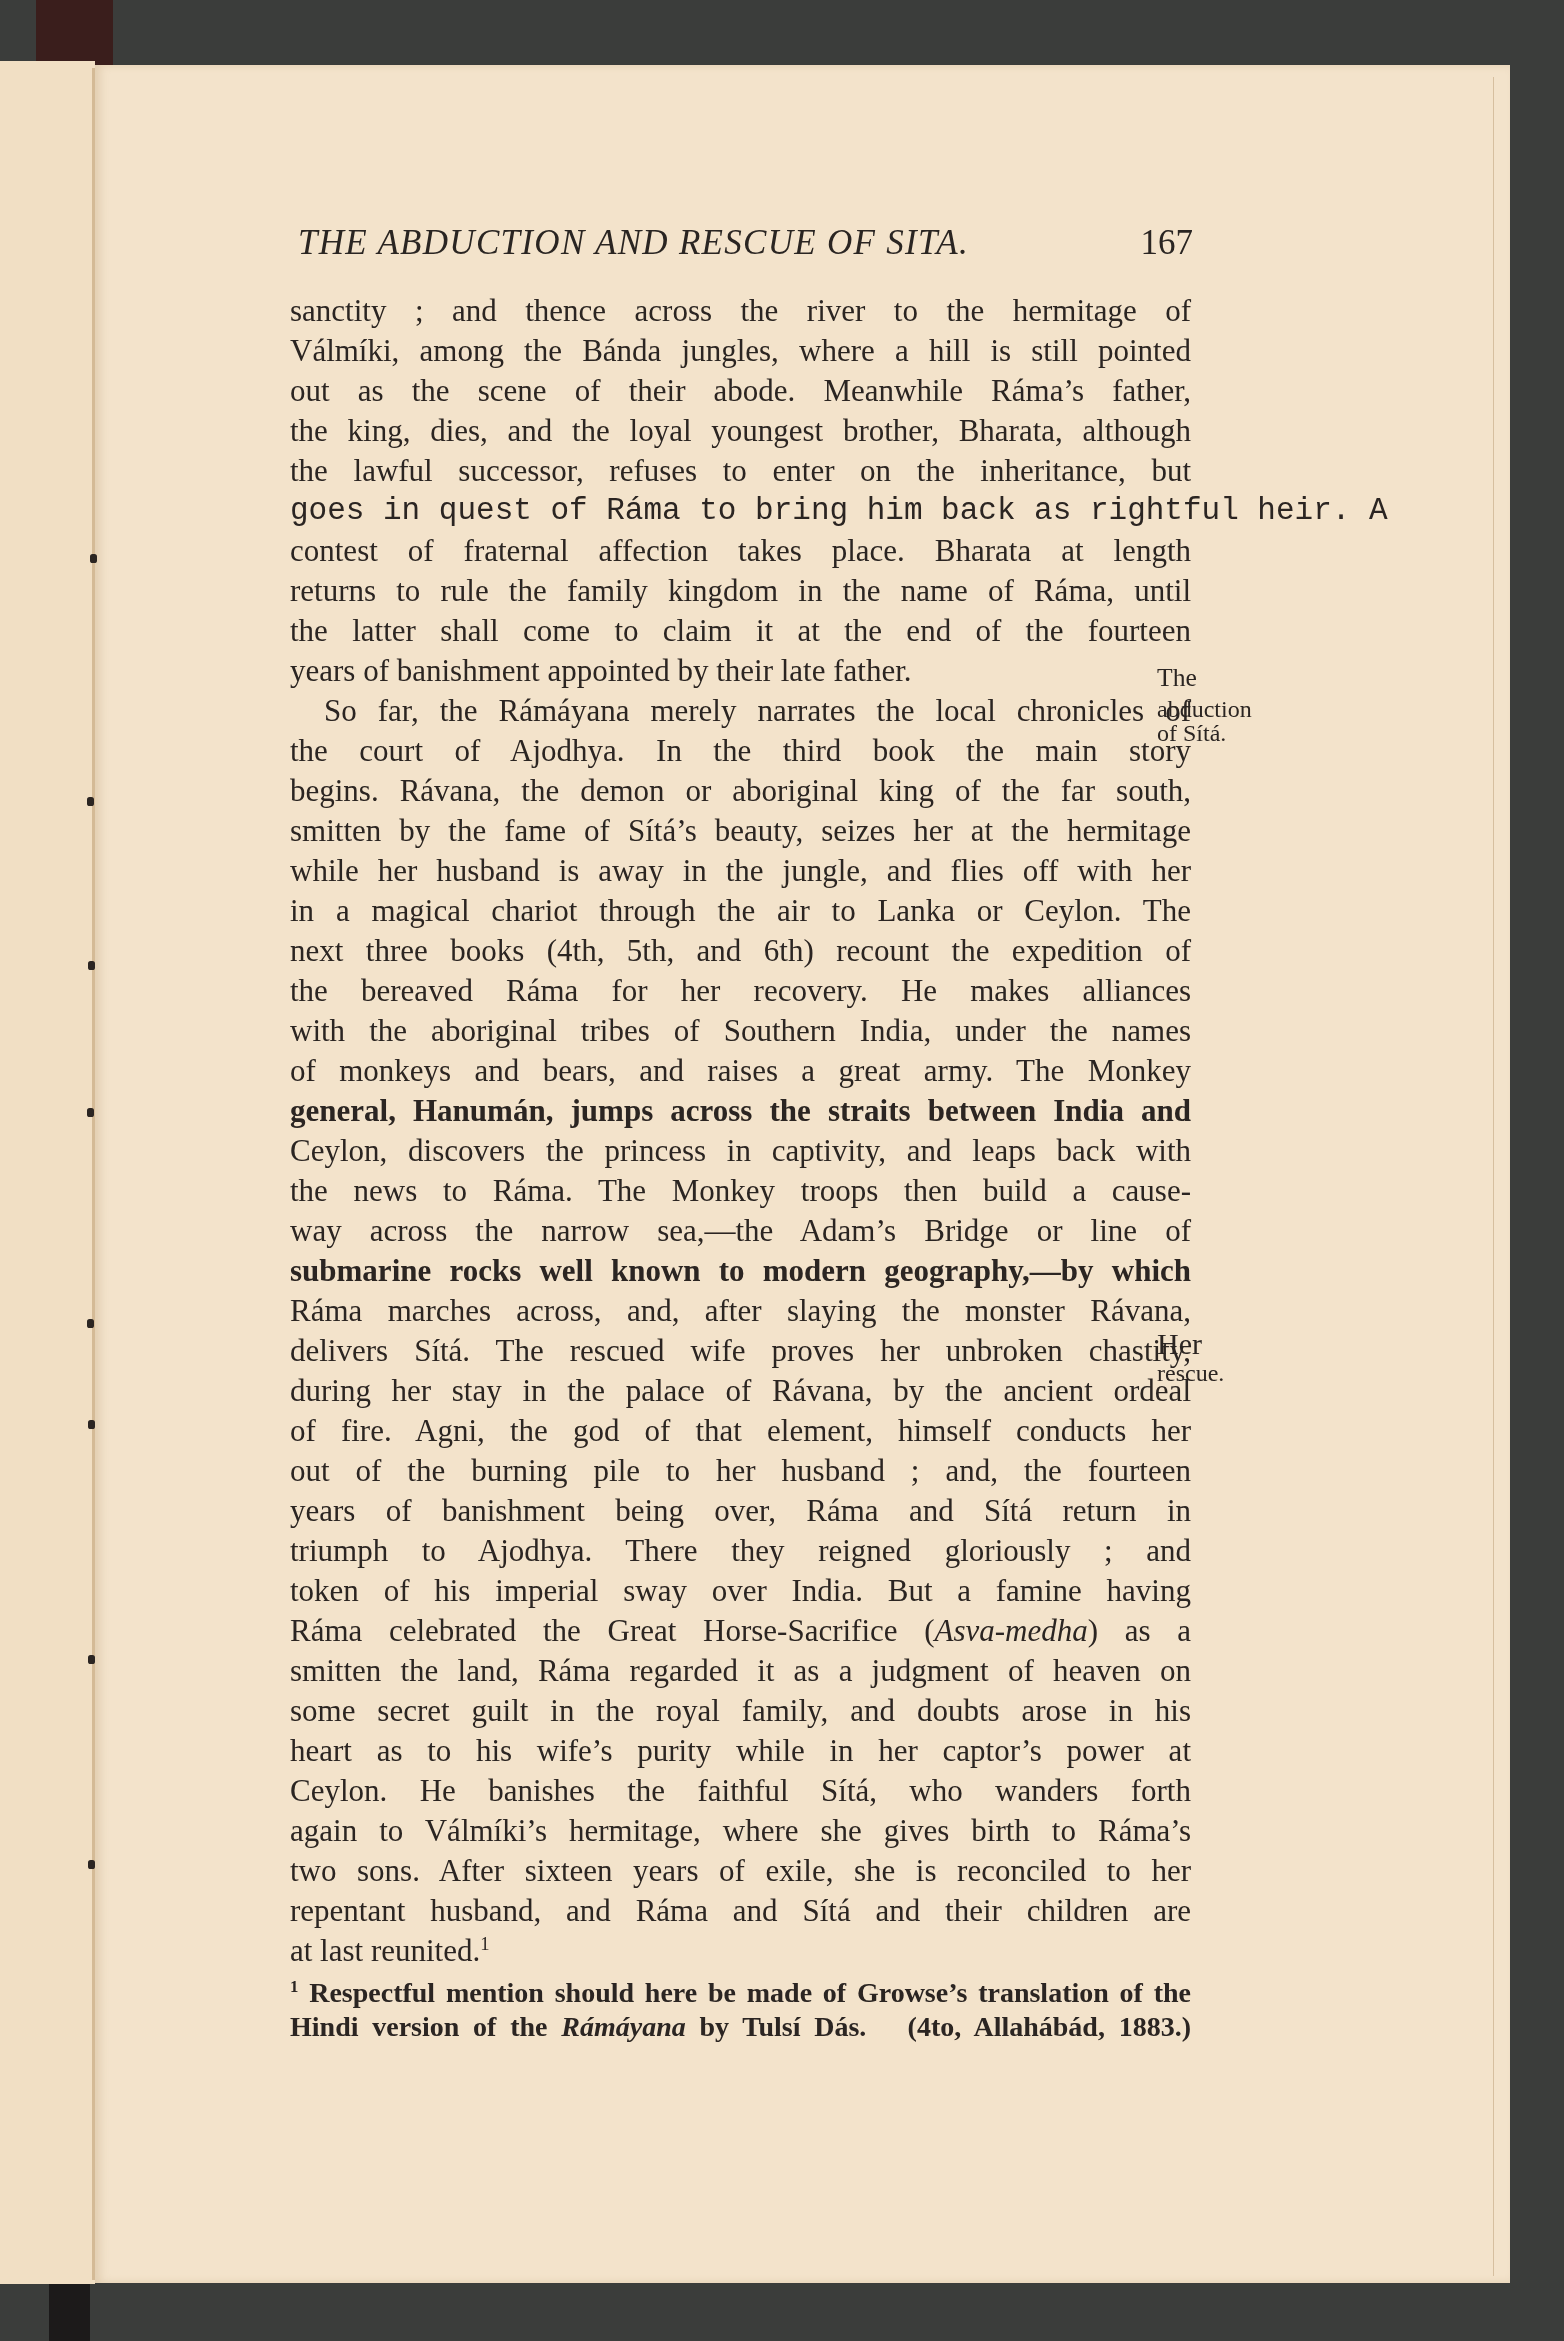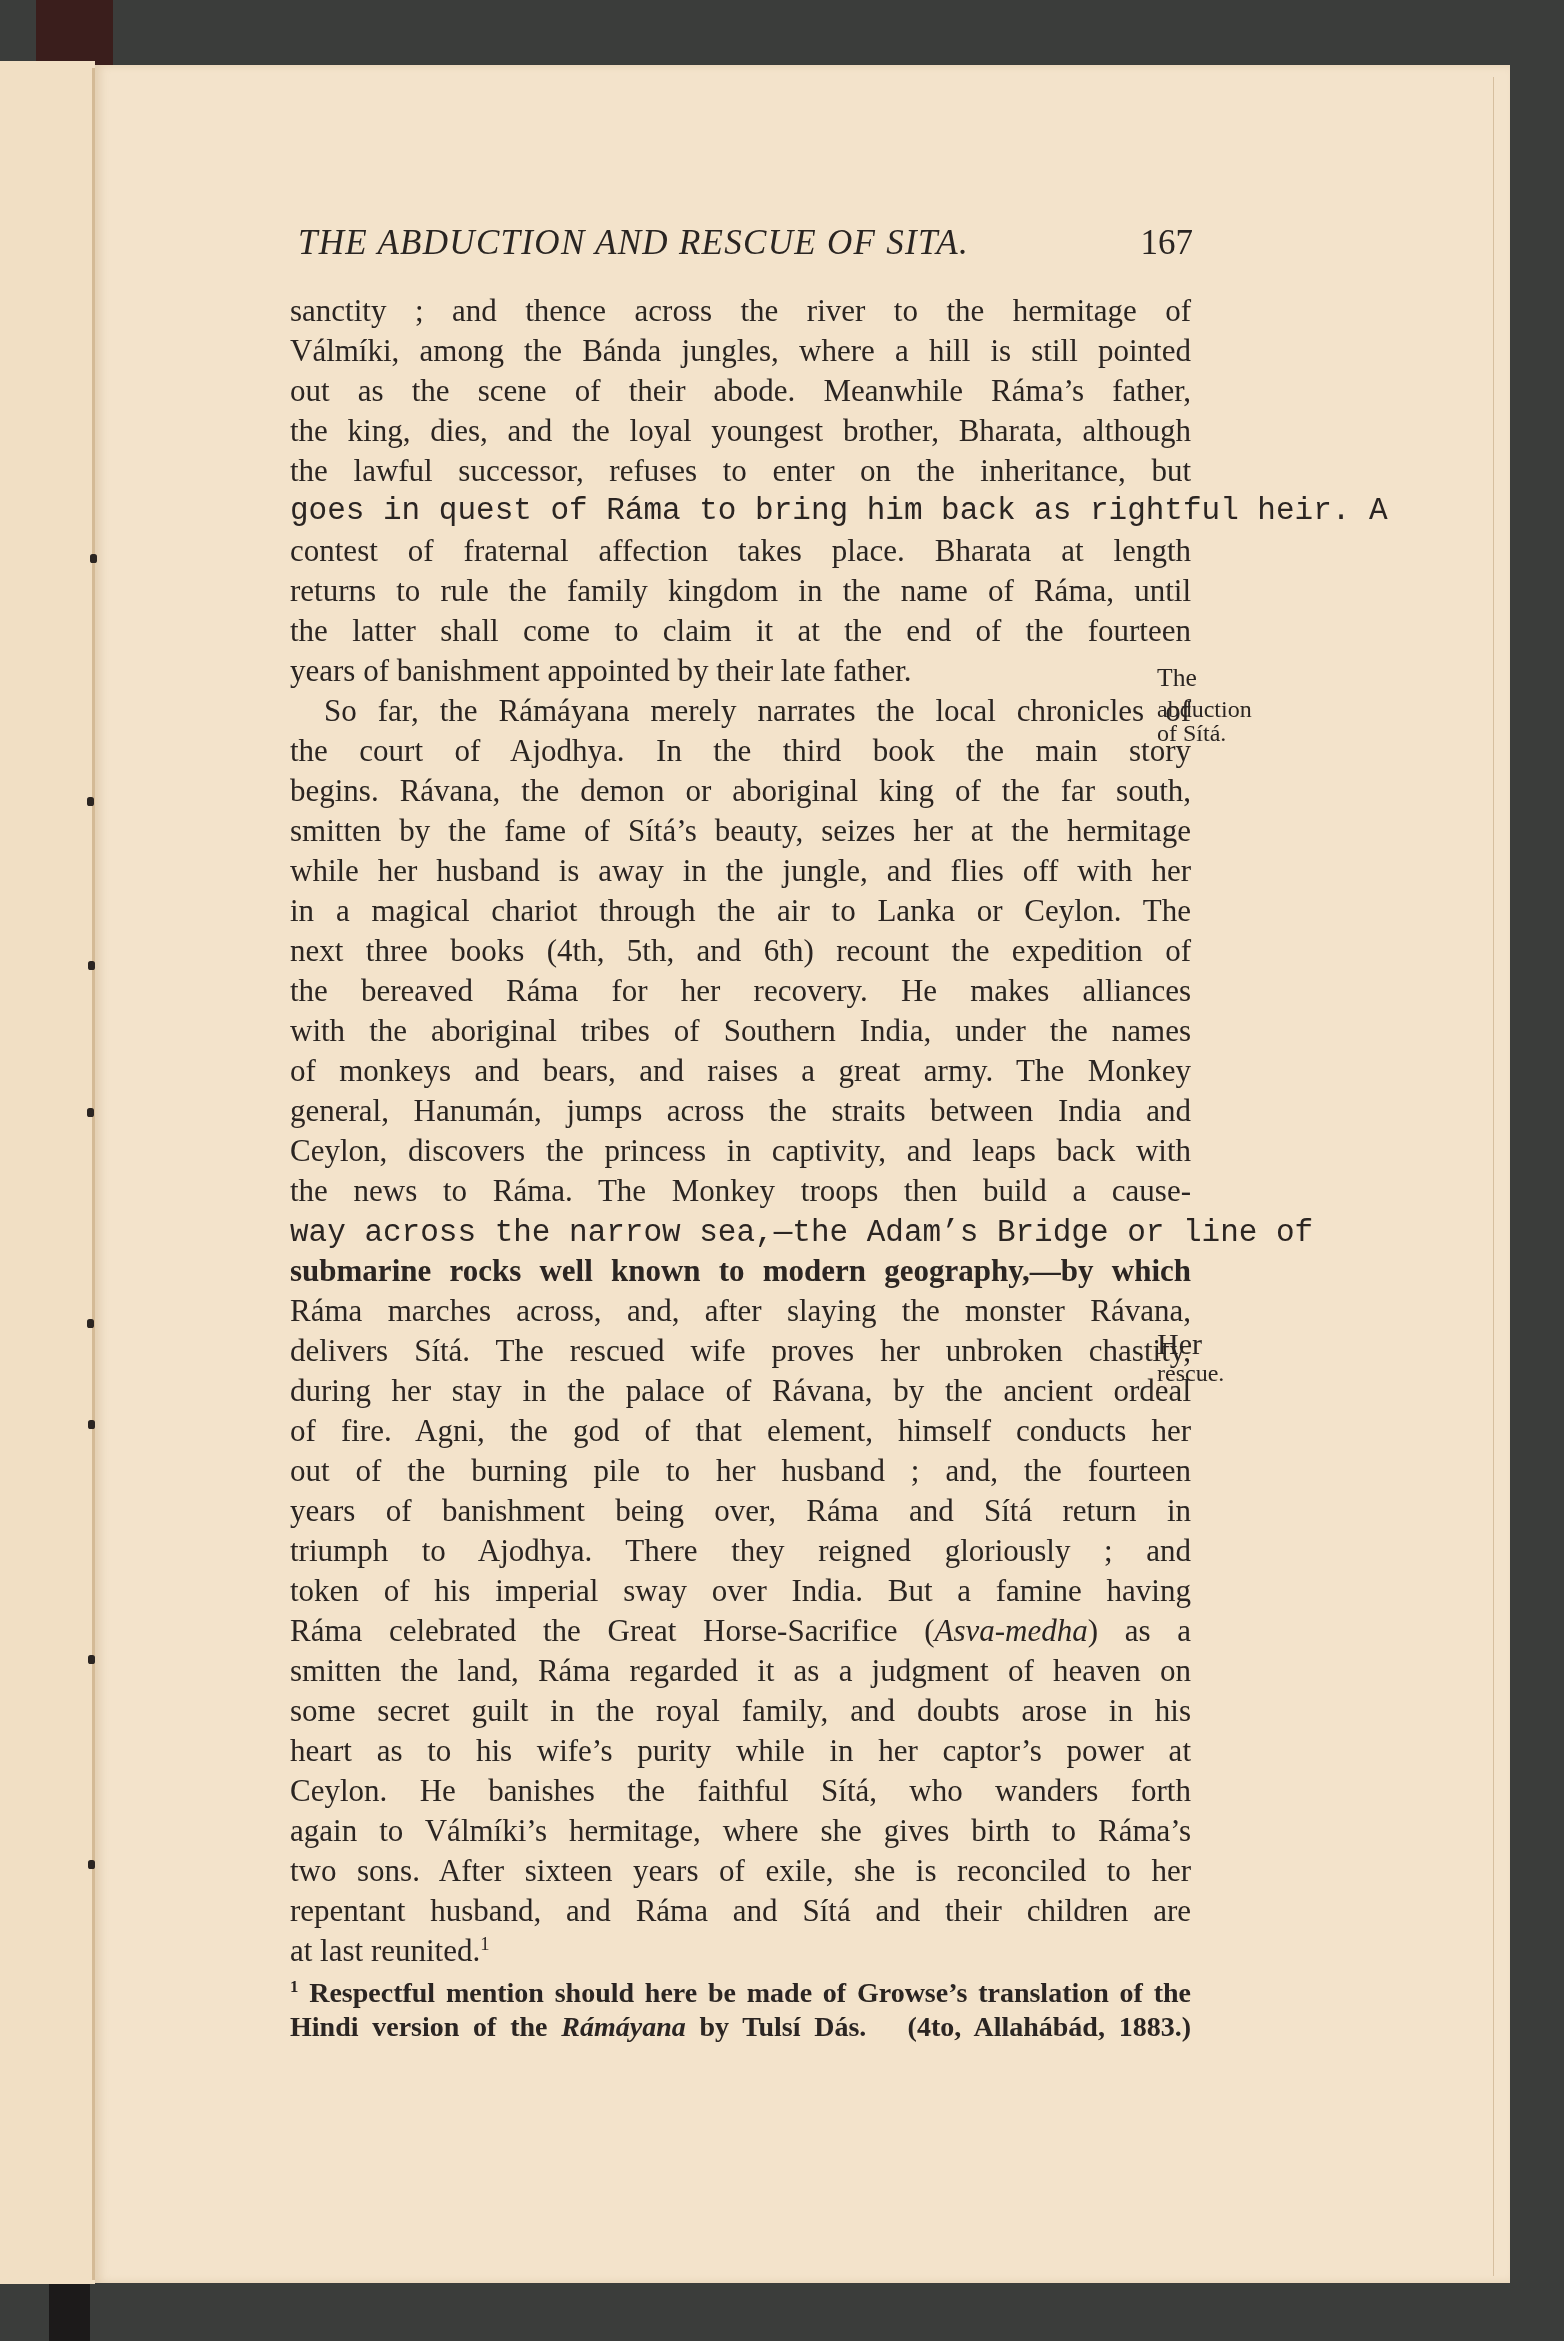--- a/index.html
+++ b/index.html
@@ -85,24 +85,24 @@
     <span class="line indent" style="white-space: nowrap; display: block;"><span style="word-spacing: 0px;">So far, the Rámáyana merely narrates the local chronicles of</span></span>
     <span class="line" style="white-space: nowrap; display: block;"><span style="word-spacing: 0px;">the court of Ajodhya. In the third book the main story</span></span>
     <span class="line" style="white-space: nowrap; display: block;"><span style="word-spacing: 0px;">begins. Rávana, the demon or aboriginal king of the far south,</span></span>
     <span class="line" style="white-space: nowrap; display: block;"><span style="word-spacing: 0px;">smitten by the fame of Sítá’s beauty, seizes her at the hermitage</span></span>
     <span class="line" style="white-space: nowrap; display: block;"><span style="word-spacing: 0px;">while her husband is away in the jungle, and flies off with her</span></span>
     <span class="line" style="white-space: nowrap; display: block;"><span style="word-spacing: 0px;">in a magical chariot through the air to Lanka or Ceylon. The</span></span>
     <span class="line" style="white-space: nowrap; display: block;"><span style="word-spacing: 0px;">next three books (4th, 5th, and 6th) recount the expedition of</span></span>
     <span class="line" style="white-space: nowrap; display: block;"><span style="word-spacing: 0px;">the bereaved Ráma for her recovery. He makes alliances</span></span>
     <span class="line" style="white-space: nowrap; display: block;"><span style="word-spacing: 0px;">with the aboriginal tribes of Southern India, under the names</span></span>
     <span class="line" style="white-space: nowrap; display: block;"><span style="word-spacing: 0px;">of monkeys and bears, and raises a great army. The Monkey</span></span>
-    <span class="line" style="white-space: nowrap; display: block;"><span style="word-spacing: 0px;">general, Hanumán, jumps across the straits between India and</span></span>
+    <span class="line" style="white-space: nowrap; display: block;"><span style="word-spacing: 0px; font-weight: bold;">general, Hanumán, jumps across the straits between India and</span></span>
     <span class="line" style="white-space: nowrap; display: block;"><span style="word-spacing: 0px;">Ceylon, discovers the princess in captivity, and leaps back with</span></span>
     <span class="line" style="white-space: nowrap; display: block;"><span style="word-spacing: 0px;">the news to Ráma. The Monkey troops then build a cause-</span></span>
-    <span class="line" style="white-space: nowrap; display: block;"><span style="word-spacing: 0px; font-family: Liberation Mono, monospace;">way across the narrow sea,—the Adam’s Bridge or line of</span></span>
+    <span class="line" style="white-space: nowrap; display: block;"><span style="word-spacing: 0px;">way across the narrow sea,—the Adam’s Bridge or line of</span></span>
     <span class="line" style="white-space: nowrap; display: block; font-weight: bold;"><span style="word-spacing: 0px;">submarine rocks well known to modern geography,—by which</span></span>
     <span class="line" style="white-space: nowrap; display: block;"><span style="word-spacing: 0px;">Ráma marches across, and, after slaying the monster Rávana,</span></span>
     <span class="line" style="white-space: nowrap; display: block;"><span style="word-spacing: 0px;">delivers Sítá. The rescued wife proves her unbroken chastity,</span></span>
     <span class="line" style="white-space: nowrap; display: block;"><span style="word-spacing: 0px;">during her stay in the palace of Rávana, by the ancient ordeal</span></span>
     <span class="line" style="white-space: nowrap; display: block;"><span style="word-spacing: 0px;">of fire. Agni, the god of that element, himself conducts her</span></span>
     <span class="line" style="white-space: nowrap; display: block;"><span style="word-spacing: 0px;">out of the burning pile to her husband ; and, the fourteen</span></span>
     <span class="line" style="white-space: nowrap; display: block;"><span style="word-spacing: 0px;">years of banishment being over, Ráma and Sítá return in</span></span>
     <span class="line" style="white-space: nowrap; display: block;"><span style="word-spacing: 0px;">triumph to Ajodhya. There they reigned gloriously ; and</span></span>
     <span class="line" style="white-space: nowrap; display: block;"><span style="word-spacing: 0px;">token of his imperial sway over India. But a famine having</span></span>
     <span class="line" style="white-space: nowrap; display: block;"><span style="word-spacing: 0px;"><span>Ráma celebrated the Great Horse-Sacrifice (</span><i>Asva-medha</i><span>) as a</span></span></span>

